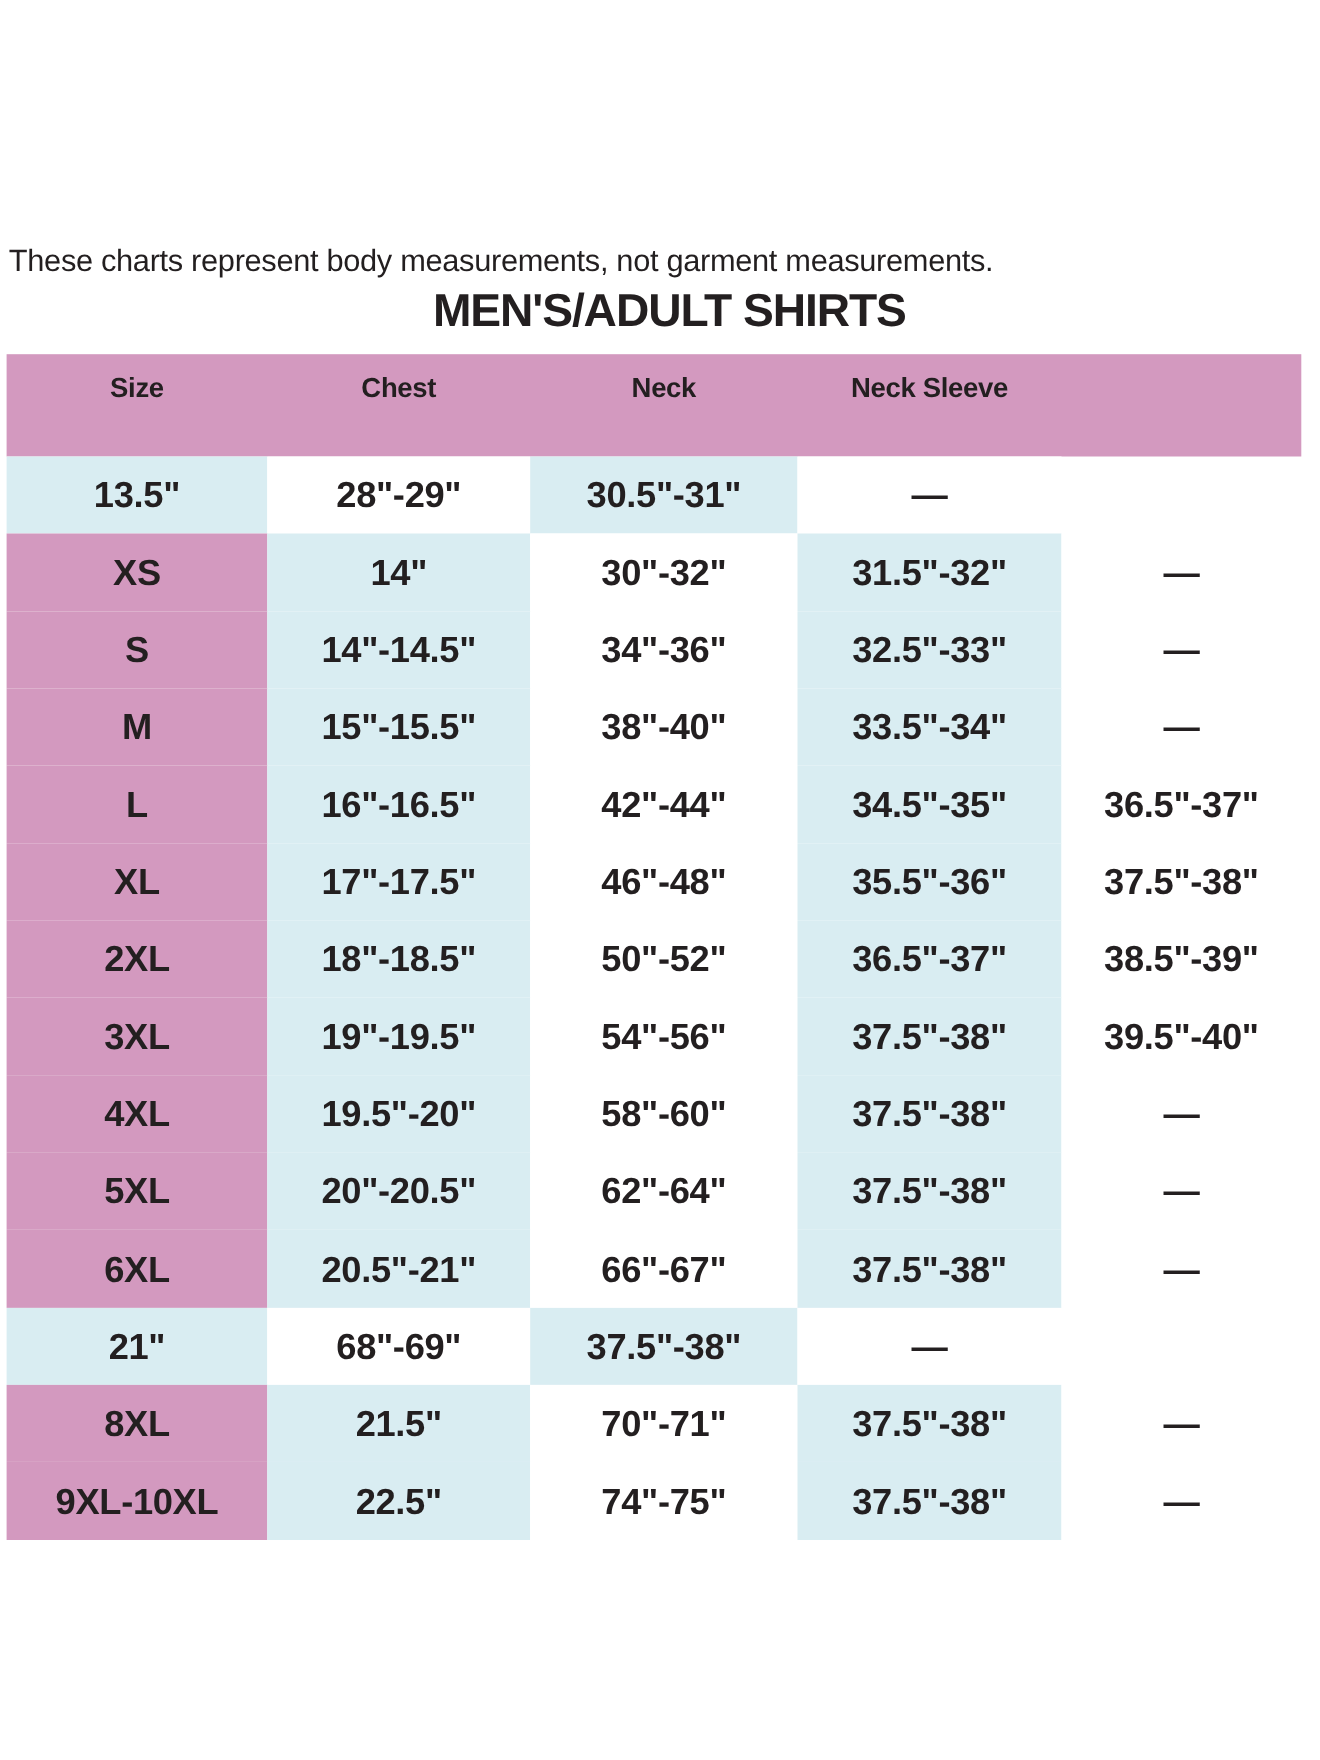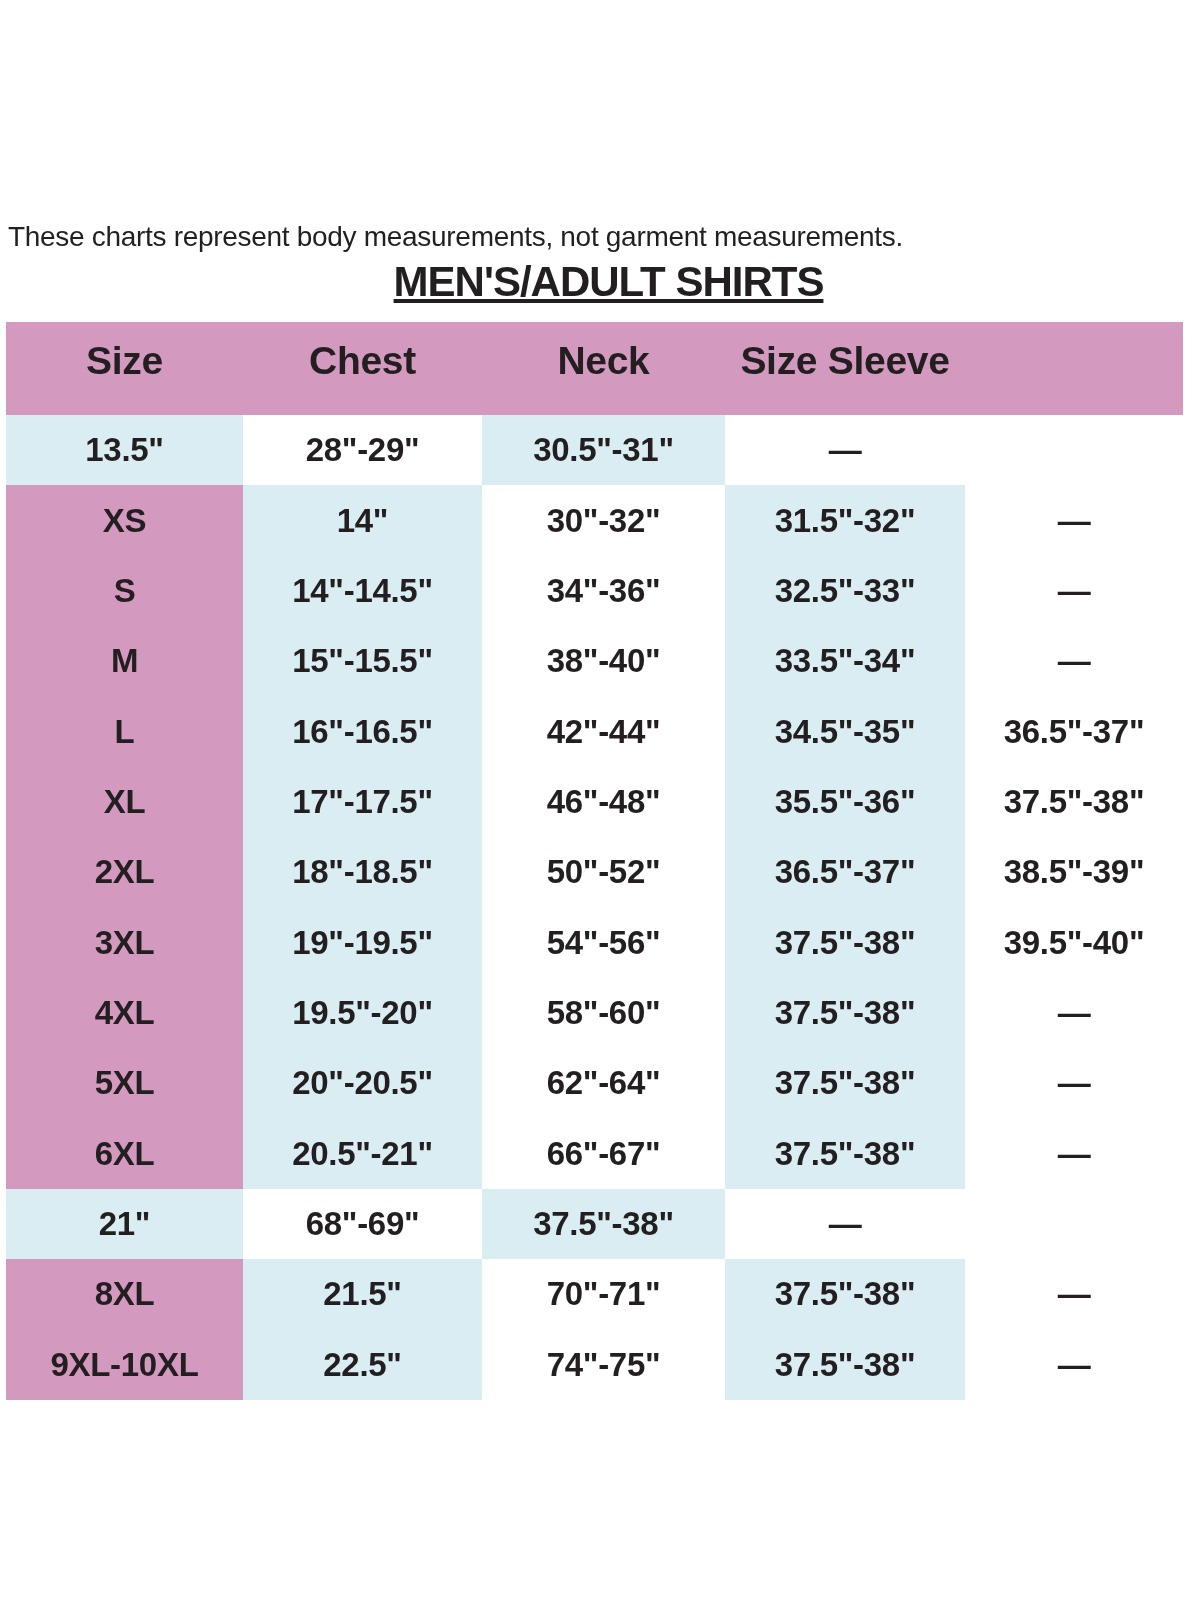--- a/index.html
+++ b/index.html
@@ -30,40 +30,39 @@
     top: 260px;
     width: 1177px;
     margin: 0;
     text-align: center;
     font-size: 42px;
     line-height: 44px;
     font-weight: 700;
     letter-spacing: -1px;
     color: var(--ink, #231f20);
     white-space: nowrap;
-    text-decoration: underline;
   }
   .size-table {
     position: absolute;
     left: 6px;
     top: 322px;
     width: 1177px;
   }
   .thead {
     display: grid;
     grid-template-columns: 237px 239px 243px 240px 218px;
     height: 93px;
     background: var(--pink, #d399bf);
   }
   .thead .hcell {
     display: flex;
     justify-content: center;
     align-items: flex-start;
     padding-top: 17px;
-    font-size: 39px;
+    font-size: 25px;
     font-weight: 700;
     letter-spacing: -0.3px;
   }
   .tbody { }
   .trow {
     display: grid;
     grid-template-columns: 237px 239px 243px 240px 218px;
     height: 70.35px;
   }
   .cell {
@@ -87,21 +86,21 @@
     <span>These charts represent body measurements, not garment measurements.</span><br>
   </p>
 
   <h1 class="title">MEN'S/ADULT SHIRTS</h1>
 
   <div class="size-table">
     <div class="thead">
       <div class="hcell">Size</div>
       <div class="hcell">Chest</div>
       <div class="hcell">Neck</div>
-      <div class="hcell">Size Sleeve</div>
+      <div class="hcell">Neck Sleeve</div>
     </div>
     <div class="tbody">
         <div class="trow">
           <div class="cell c1">13.5"</div>
           <div class="cell c2">28"-29"</div>
           <div class="cell c3">30.5"-31"</div>
           <div class="cell c4">—</div>
         </div>
         <div class="trow">
           <div class="cell c0">XS</div>

